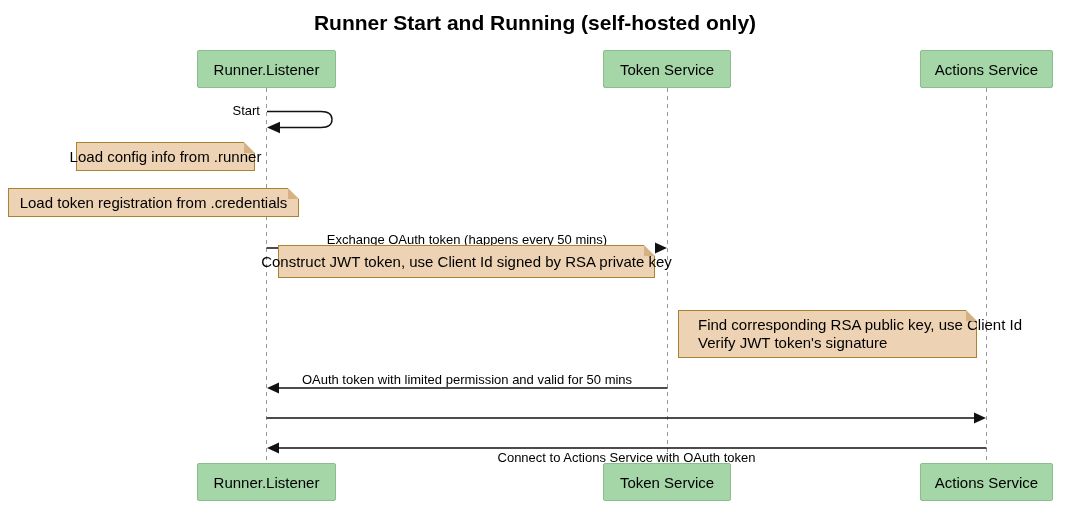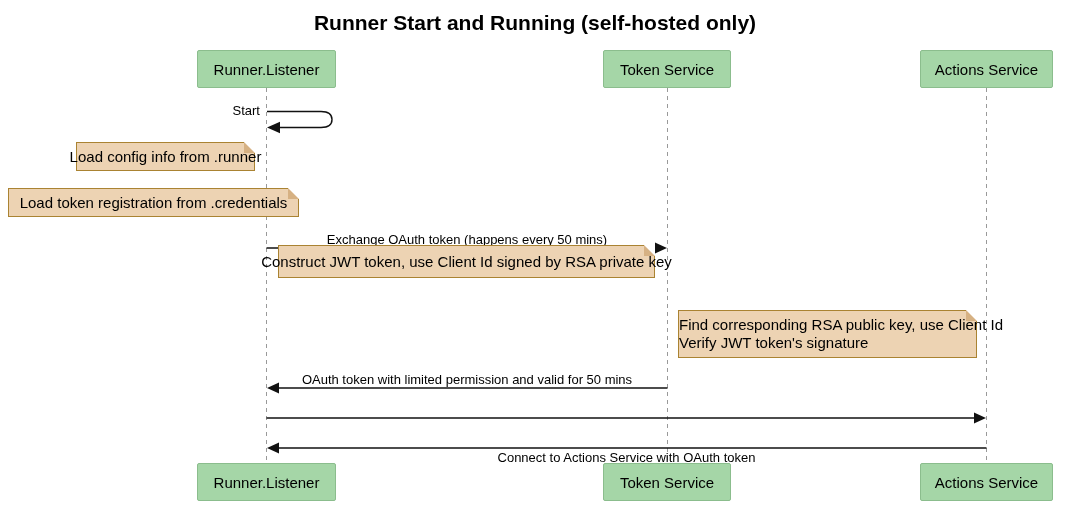--- a/index.html
+++ b/index.html
@@ -59,21 +59,21 @@
   .note::before {
     content: "";
     position: absolute;
     top: -1px; right: -1px;
     width: 0; height: 0;
     border-style: solid;
     border-width: 0 11px 11px 0;
     border-color: transparent #ffffff var(--note-fold, #D6B183) transparent;
   }
   .note.center { align-items: center; text-align: center; }
-  .note.left-align { align-items: flex-start; text-align: left; padding-left: 0; }
+  .note.left-align { align-items: flex-start; text-align: left; padding-left: 19px; }
 
   
   #actor-top-1 { left: 197px; top: 50px; width: 139px; }
   #actor-top-2 { left: 603px; top: 50px; width: 128px; }
   #actor-top-3 { left: 920px; top: 50px; width: 133px; }
   
   #actor-bot-1 { left: 197px; top: 463px; width: 139px; }
   #actor-bot-2 { left: 603px; top: 463px; width: 128px; }
   #actor-bot-3 { left: 920px; top: 463px; width: 133px; }
 

